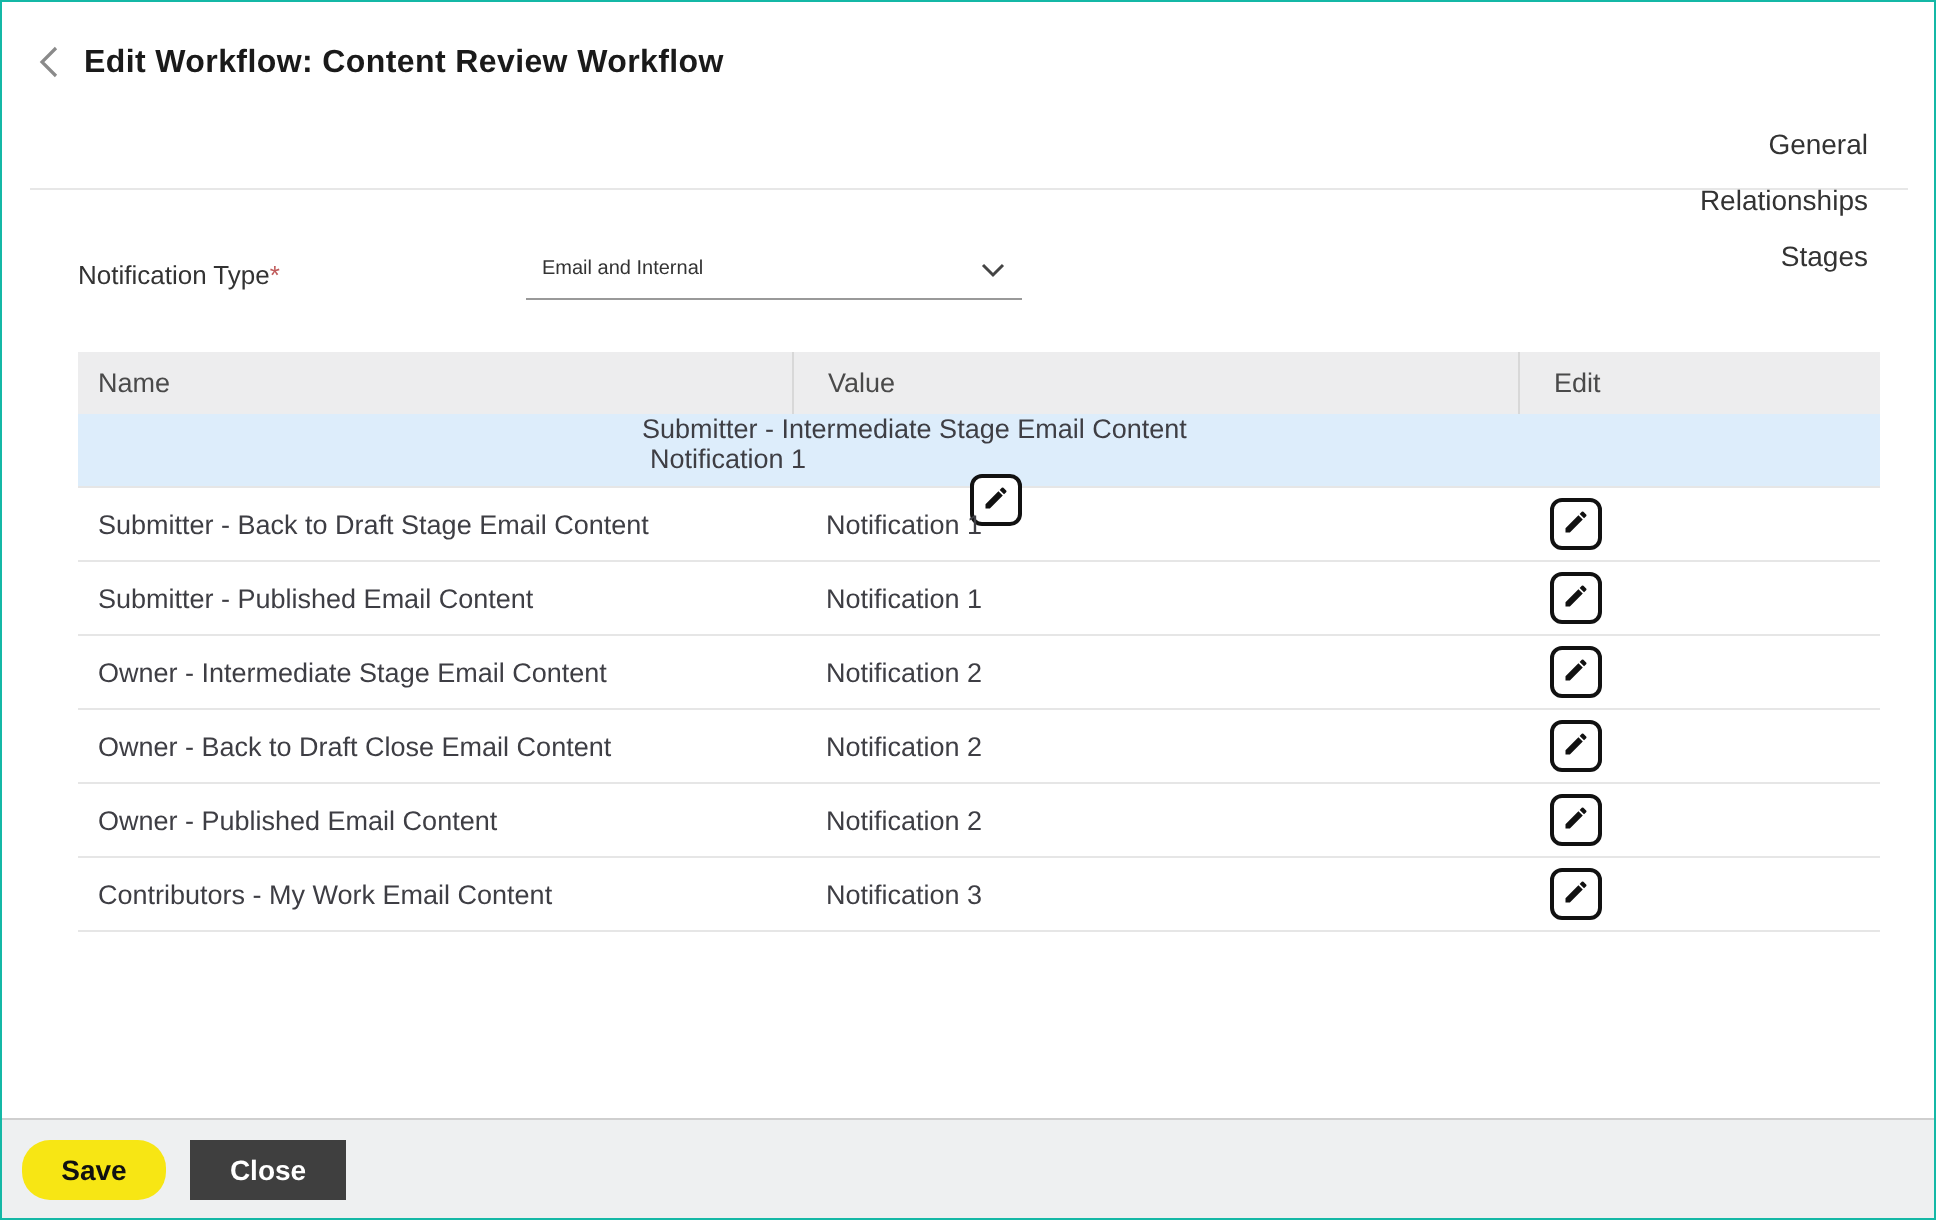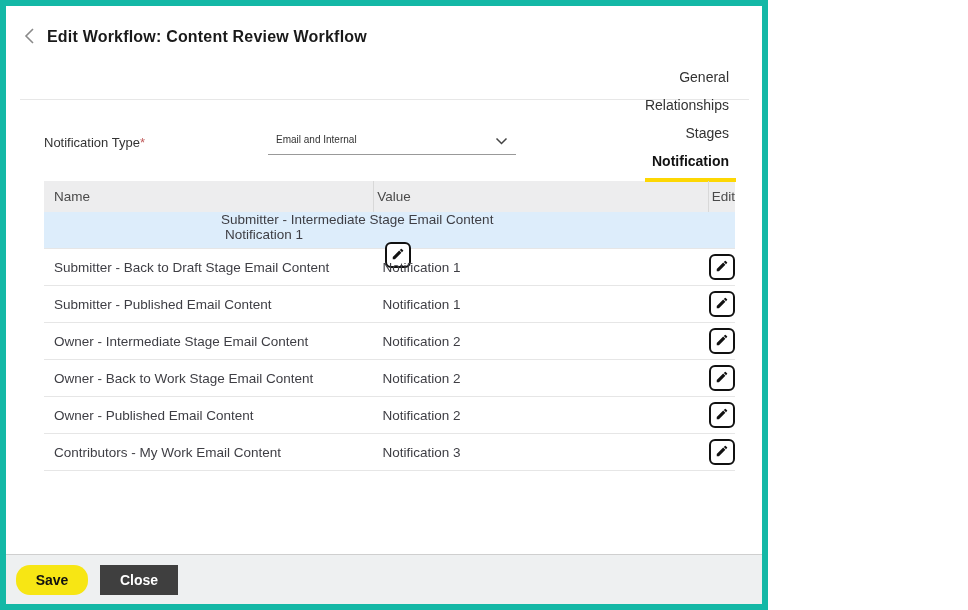--- a/index.html
+++ b/index.html
@@ -12,23 +12,23 @@
     --required-red:#c05c5c;
   }
   *{box-sizing:border-box;margin:0;padding:0;}
   html,body{background:#fff;}
   body{
     font-family:"Liberation Sans","DejaVu Sans",sans-serif;
     color:#333;
   }
   .window{
     position:relative;
-    width:768px;height:610px;
+    width:968px;height:610px;
     background:#fff;
-    border:6px solid #14b8a6;
+    border:1px solid #14b8a6;
     overflow:hidden;
   }
   
   .titlebar{
     display:flex;align-items:center;
     padding:21px 0 0 13px;
   }
   .back-btn{
     width:20px;height:20px;
     display:flex;align-items:center;justify-content:center;
@@ -81,22 +81,22 @@
     margin:26px 27px 0 38px;
     font-size:13.5px;
   }
   .thead{
     display:flex;align-items:stretch;
     background:var(--table-header-bg);
     height:31px;color:#4a4a4a;
   }
   .th{display:flex;align-items:center;}
   .th-name{width:357px;padding-left:10px;}
-  .th-value{width:363px;padding-left:3px;border-left:1px solid #d8d8d8;}
-  .th-edit{flex:1;padding-left:3px;border-left:1px solid #d8d8d8;}
+  .th-value{width:363px;padding-left:17px;border-left:1px solid #d8d8d8;}
+  .th-edit{flex:1;padding-left:17px;border-left:1px solid #d8d8d8;}
   .trow{
     display:flex;align-items:center;
     height:37px;
     border-bottom:1px solid #e6e6e6;
     color:#3e3e44;
     background:#fff;
   }
   .trow.selected{background:var(--selected-row);flex-direction:column;}
   .td-name{width:357px;padding-left:10px;}
   .td-value{width:363px;padding-left:17px;}
@@ -149,21 +149,20 @@
           </svg>
       </span>
     </button>
     <div class="title">Edit Workflow: Content Review Workflow</div>
   </div>
 
   <div class="tabs">
     <div class="tab">General</div>
     <div class="tab">Relationships</div>
     <div class="tab">Stages</div>
-    <div class="tab active">Notification</div>
   </div>
 
   <div class="form-row">
     <div class="form-label">
       <span>Notification Type</span><span class="required">*</span>
     </div>
     <div class="select">
       <span class="select-value">Email and Internal</span>
       <span>
         <svg width="13" height="8" viewBox="0 0 13 8">
@@ -219,21 +218,21 @@
           <div class="td-value">Notification 2</div>
           <div class="td-edit">
             <button class="edit-btn">
               <span><svg width="14" height="14" viewBox="0 0 24 24">
                   <path fill="#111" d="M3 17.25V21h3.75L17.81 9.94l-3.75-3.75L3 17.25zM20.71 7.04a1 1 0 0 0 0-1.41l-2.34-2.34a1 1 0 0 0-1.41 0l-1.83 1.83 3.75 3.75 1.83-1.83z"></path>
                 </svg></span>
             </button>
           </div>
         </div>
         <div class="trow">
-          <div class="td-name">Owner - Back to Work Stage Email Content</div>
+          <div class="td-name">Owner - Back to Draft Close Email Content</div>
           <div class="td-value">Notification 2</div>
           <div class="td-edit">
             <button class="edit-btn">
               <span><svg width="14" height="14" viewBox="0 0 24 24">
                   <path fill="#111" d="M3 17.25V21h3.75L17.81 9.94l-3.75-3.75L3 17.25zM20.71 7.04a1 1 0 0 0 0-1.41l-2.34-2.34a1 1 0 0 0-1.41 0l-1.83 1.83 3.75 3.75 1.83-1.83z"></path>
                 </svg></span>
             </button>
           </div>
         </div>
         <div class="trow">

